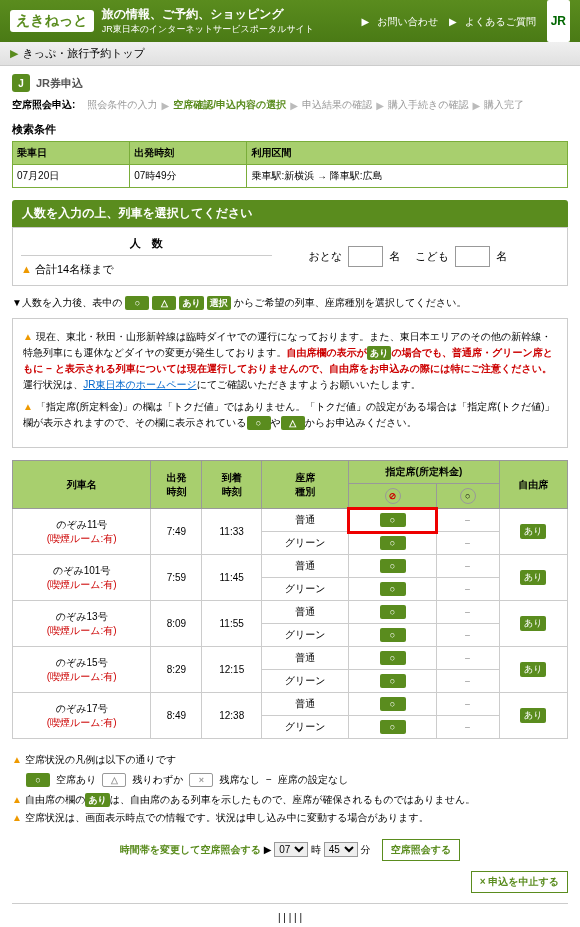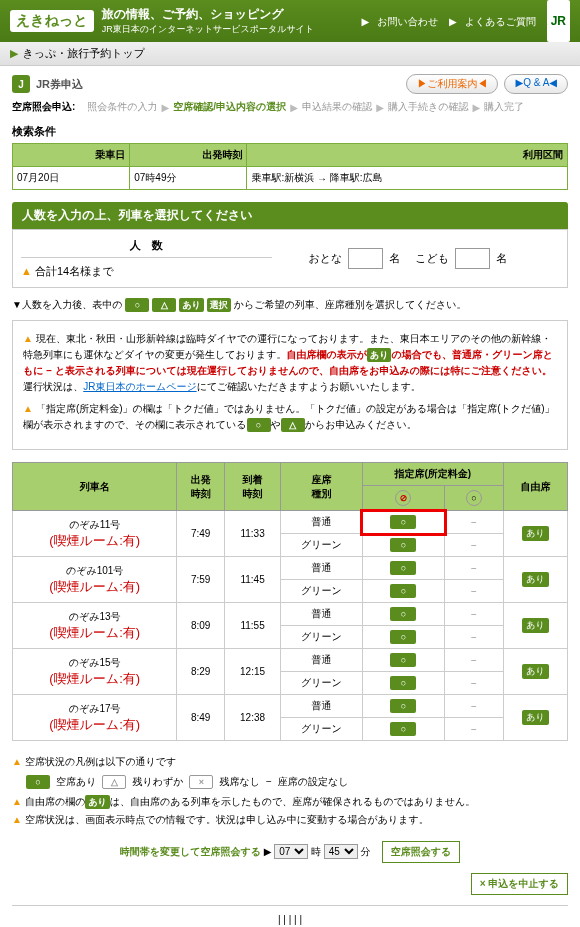--- a/index.html
+++ b/index.html
@@ -20,21 +20,21 @@
 .jr-icon{width:18px;height:18px;background:#5a8c1e;border-radius:3px;display:flex;align-items:center;justify-content:center;color:#fff;font-size:10px}
 .btn-pill{background:linear-gradient(#fff,#e8e8e8);border:1px solid #aaa;border-radius:10px;padding:2px 10px;font-size:10px;color:#e60}
 .btn-pill.blue{color:#06c}
 .breadcrumb{display:flex;align-items:center;font-size:10px;margin:4px 0 10px;gap:2px}
 .bc-label{font-weight:bold;margin-right:8px}
 .bc-step{color:#999;padding:0 2px}
 .bc-step.active{color:#5a8c1e;font-weight:bold}
 .bc-sep{color:#bbb}
 .sec-title{font-weight:bold;margin:8px 0 4px}
 .cond-table{width:100%;border-collapse:collapse;margin-bottom:12px}
-.cond-table th{background:#a8cf6e;border:1px solid #7aad3a;padding:4px;font-size:10px;text-align:right}
+.cond-table th{background:#a8cf6e;border:1px solid #7aad3a;padding:4px;font-size:10px;text-align:left}
 .cond-table td{border:1px solid #7aad3a;padding:4px;font-size:10px}
 .green-bar{background:#5a8c1e;color:#fff;padding:5px 10px;font-weight:bold;font-size:12px;border-radius:3px 3px 0 0}
 .passenger-box{border:1px solid #ccc;padding:8px;display:flex;gap:37px;margin-bottom:10px}
 .pax-left{flex:1}
 .pax-hdr{text-align:center;font-weight:bold;padding-bottom:4px;border-bottom:1px solid #ccc;margin-bottom:6px}
 .warn-ico{color:#e90;margin-right:3px}
 .link{color:#06c;text-decoration:underline}
 .pax-right{flex:1;display:flex;align-items:center;gap:6px;font-size:11px}
 .num-input{width:35px;border:1px solid #999;padding:2px}
 .instruct{font-size:10px;margin:8px 0;display:flex;align-items:flex-start;gap:3px;flex-wrap:wrap}
@@ -44,21 +44,21 @@
 .ico-ari{background:#5a8c1e;padding:0 3px}
 .ico-sel{background:#5a8c1e;padding:0 3px}
 .notice-box{border:1px solid #ccc;padding:10px;font-size:10px;margin-bottom:12px;line-height:1.6}
 .notice-box p{margin-bottom:6px}
 .red{color:#c00}
 .bold{font-weight:bold}
 .train-table{width:100%;border-collapse:collapse;font-size:10px}
 .train-table th{background:#a8cf6e;border:1px solid #999;padding:4px;text-align:center;font-weight:bold}
 .train-table td{border:1px solid #ccc;padding:4px;text-align:center;vertical-align:middle}
 .train-name{text-align:center}
-.sub-red{color:#c00;font-size:13px}
+.sub-red{color:#c00;font-size:10px}
 .no-smoke,.smoke{width:16px;height:16px;border:1px solid #999;border-radius:50%;display:inline-flex;align-items:center;justify-content:center;font-size:9px}
 .no-smoke{color:#c00}
 .avail{display:inline-block;width:26px;height:14px;background:#5a8c1e;color:#fff;border-radius:2px;font-size:9px;line-height:14px}
 .dash{color:#999}
 .ari-badge{display:inline-block;background:#5a8c1e;color:#fff;padding:1px 4px;border-radius:2px;font-size:9px}
 .highlight{outline:3px solid #e00;outline-offset:-1px}
 .legend{font-size:10px;margin:12px 0;line-height:1.8}
 .legend-row{display:flex;align-items:center;gap:6px;margin:2px 0}
 .ico-tg{border:1px solid #999;color:#999;background:#fff}
 .ico-x{border:1px solid #999;color:#999;background:#fff}
@@ -90,24 +90,20 @@
 <div class="subheader">
   <span class="arrow">▶</span><span>きっぷ・旅行予約トップ</span>
 </div>
 
 <div class="content">
   <div class="title-row">
     <div class="title-left">
       <span class="jr-icon">J</span>
       <span>JR券申込</span>
     </div>
-    <div style="display:flex;gap:6px">
-      <span class="btn-pill">▶<span>ご利用案内</span>◀</span>
-      <span class="btn-pill blue">▶<span>Q &amp; A</span>◀</span>
-    </div>
   </div>
 
   <div class="breadcrumb">
     <span class="bc-label">空席照会申込:</span>
     <span class="bc-step">照会条件の入力</span>
       <span class="bc-sep">▶</span>
     <span class="bc-step active">空席確認/申込内容の選択</span>
       <span class="bc-sep">▶</span>
     <span class="bc-step">申込結果の確認</span>
       <span class="bc-sep">▶</span>

